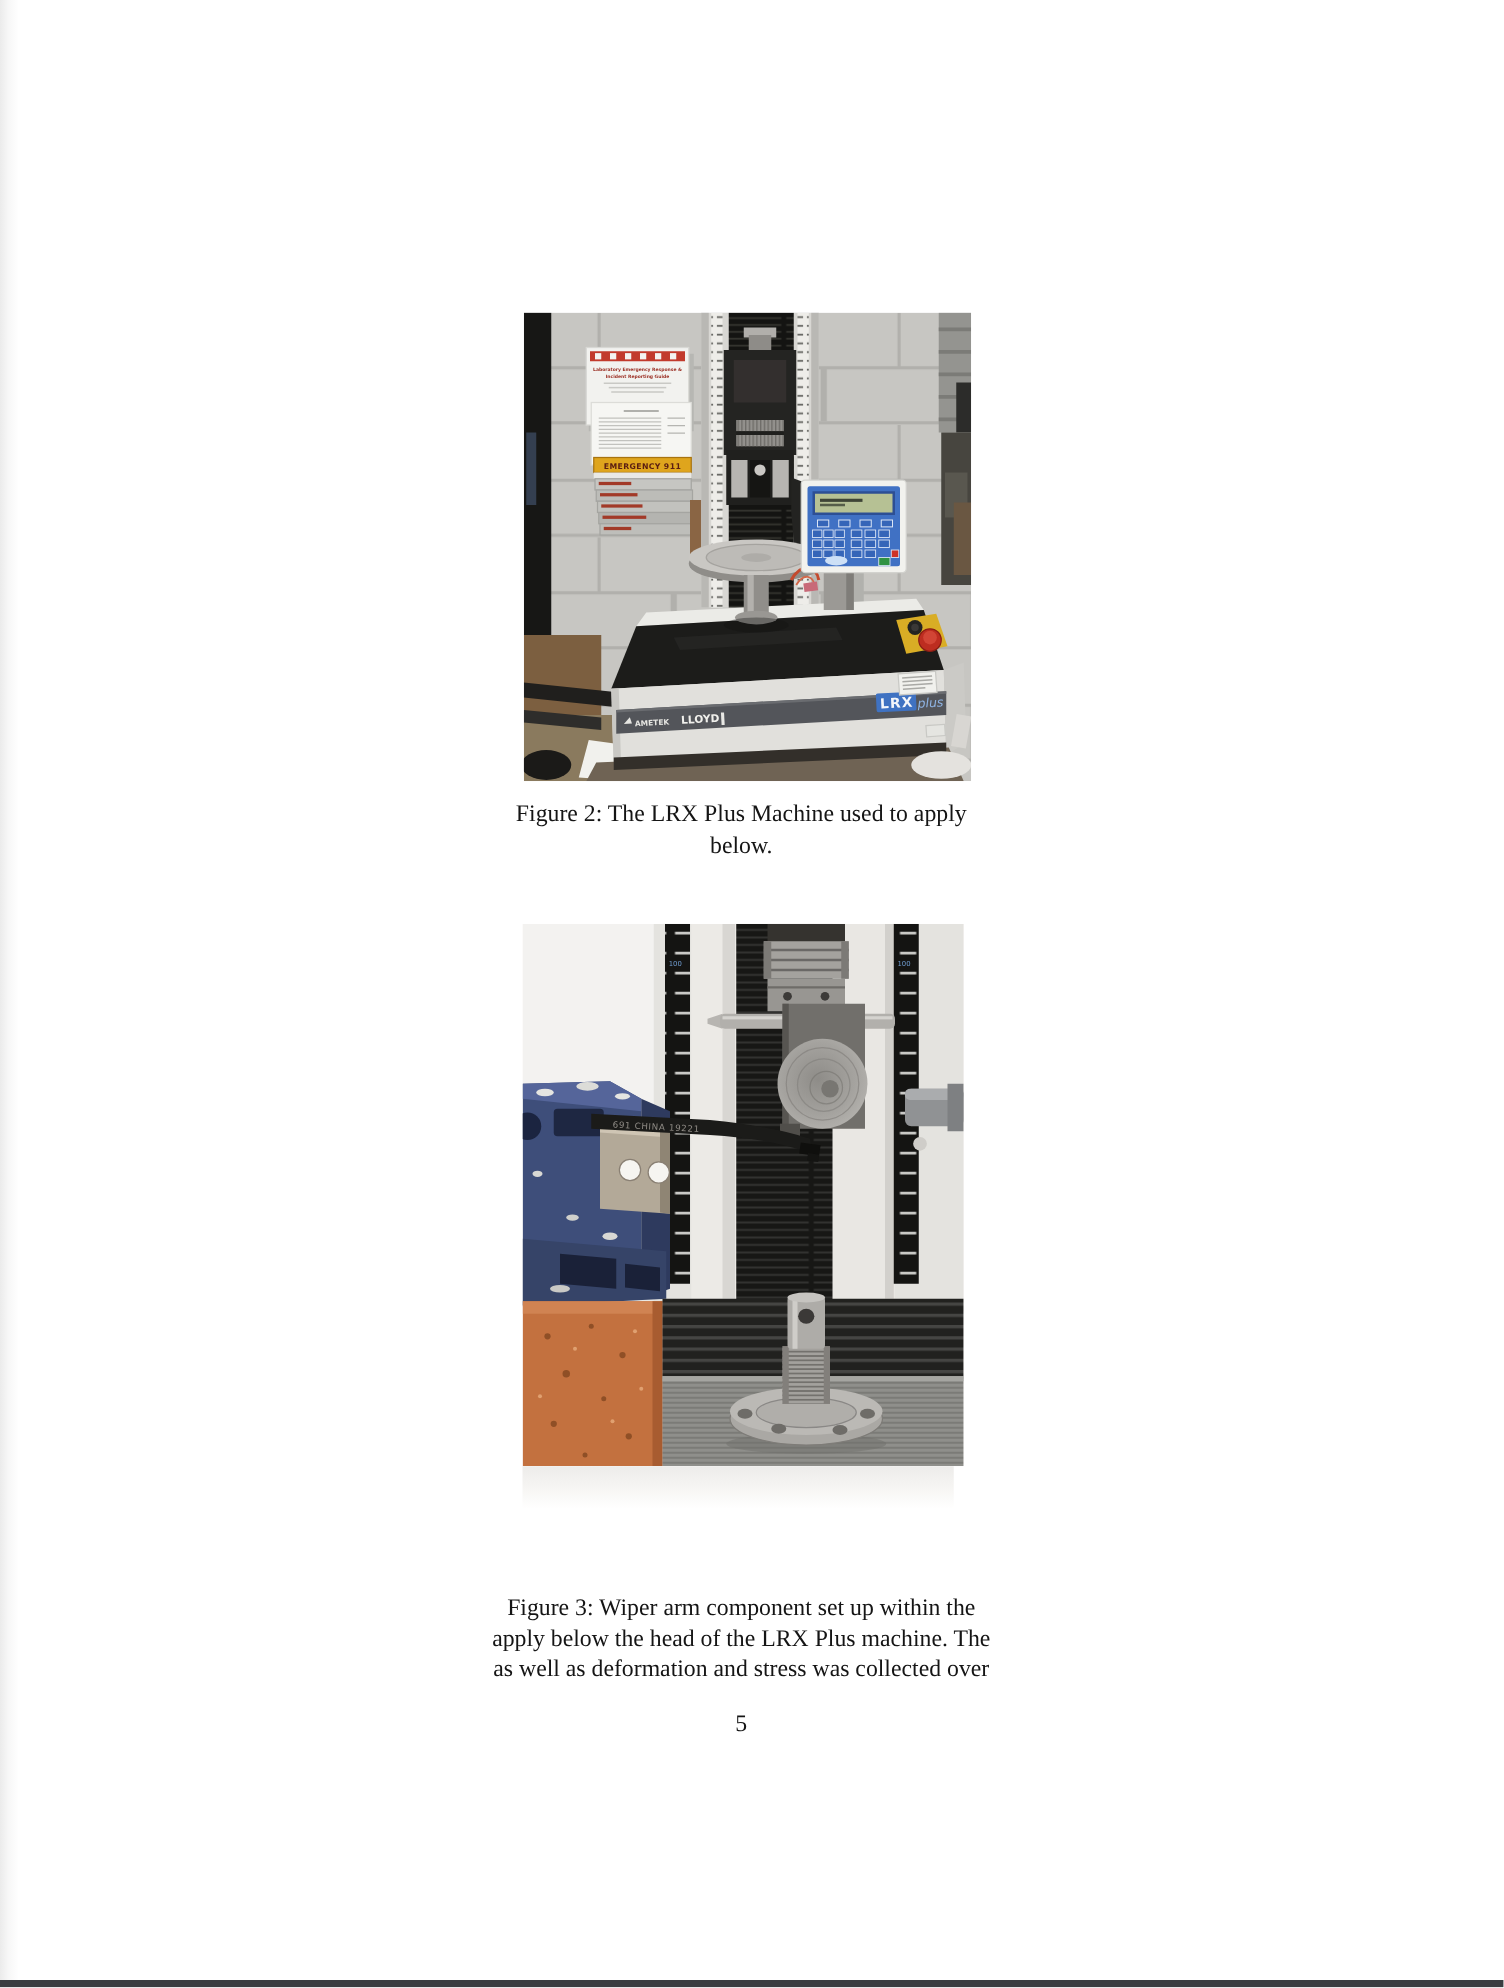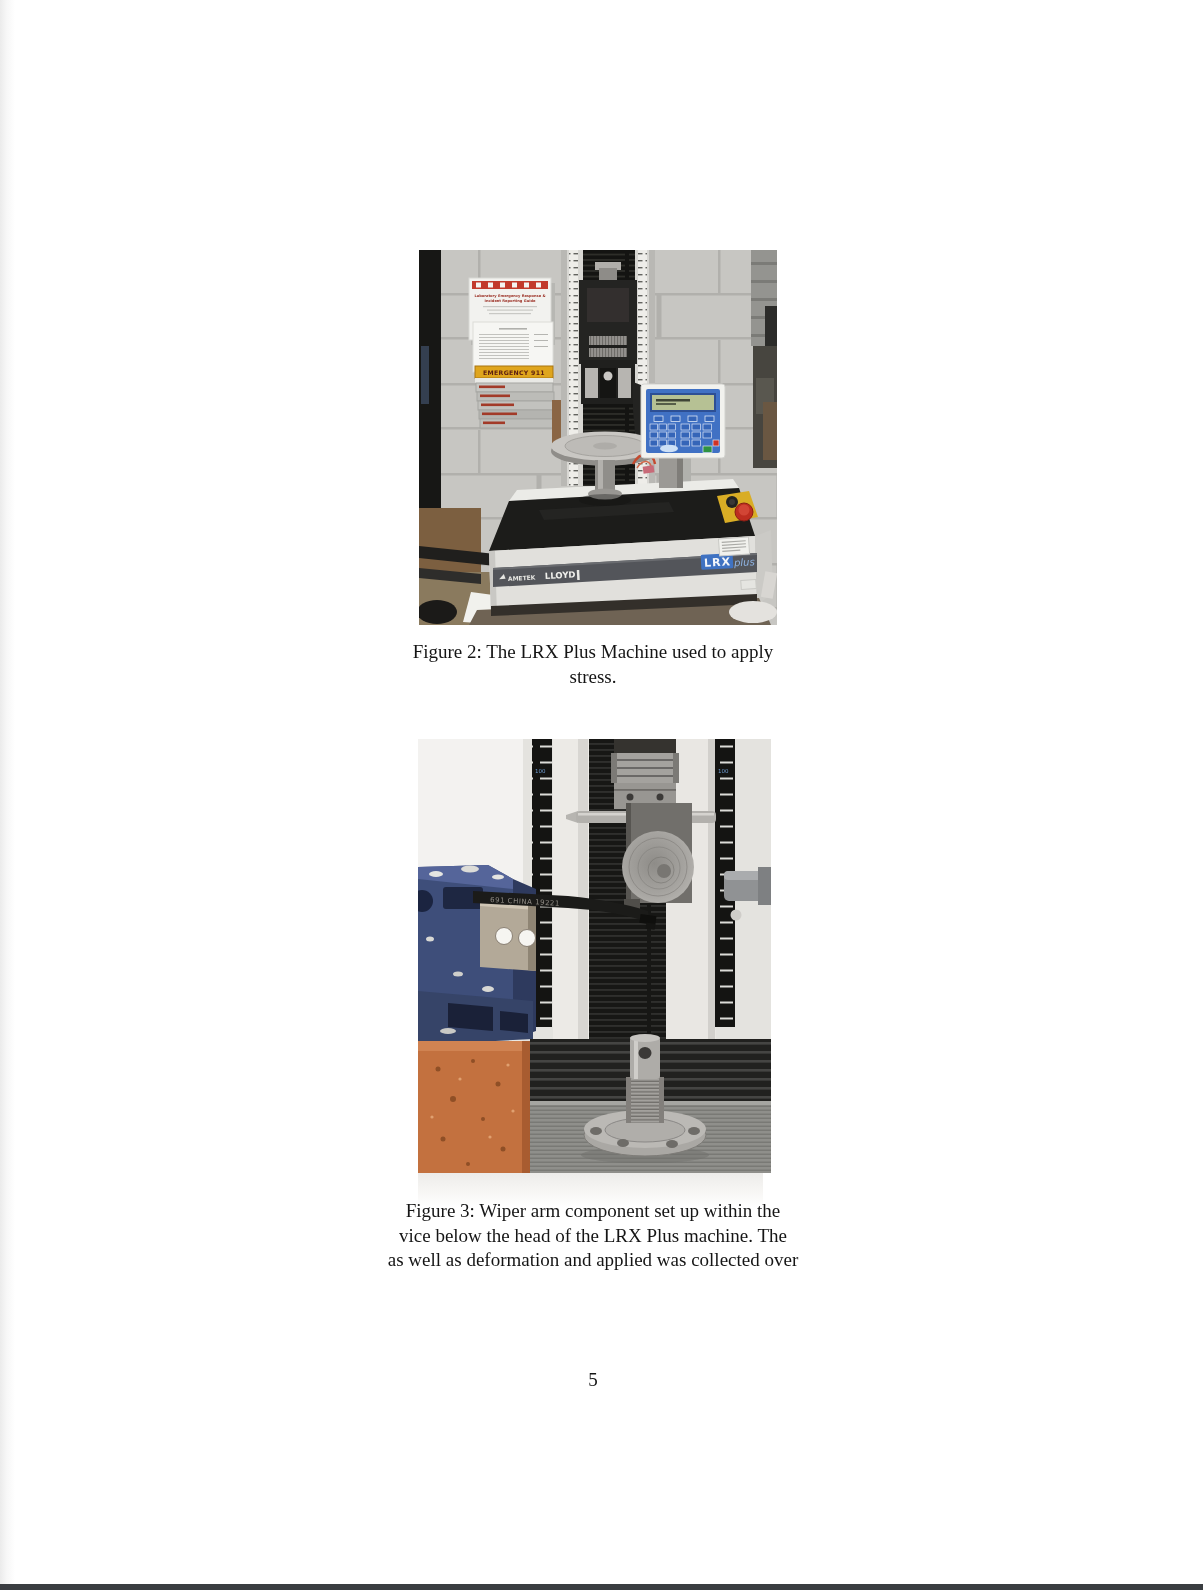--- a/index.html
+++ b/index.html
@@ -257,21 +257,21 @@
           <rect x="284" y="196" width="9" height="6.5" fill="#2f9242" stroke="#dce6f6" stroke-width="0.7"></rect>
           <rect x="294" y="190" width="6" height="6" fill="#cf3326" stroke="#dce6f6" stroke-width="0.7"></rect>
           <ellipse cx="250" cy="198.5" rx="9" ry="3.8" fill="#cde0f6"></ellipse>
         </g>
       </g>
     </svg>
   </div>
 
   <div class="caption" style="top:640px;">
     <div class="cap-line">Figure 2: The LRX Plus Machine used to apply</div>
-    <div class="cap-line">stress.</div>
+    <div class="cap-line">below.</div>
   </div>
 
   <div class="photo" style="left:418px;top:739px;width:353px;height:434px;">
     <svg width="353" height="434" viewBox="0 0 353 434" xmlns="http://www.w3.org/2000/svg">
       <defs>
         <pattern id="belt2" width="77" height="6" patternUnits="userSpaceOnUse">
           <rect width="77" height="6" fill="#171715"></rect>
           <rect x="2" y="4.2" width="73" height="1.5" fill="#343432"></rect>
         </pattern>
         <pattern id="ruler2" width="20" height="16" patternUnits="userSpaceOnUse">
@@ -417,22 +417,22 @@
         <rect x="241" y="338" width="5" height="46" fill="#827f7b"></rect>
         <rect x="212" y="298" width="30" height="42" rx="3" fill="#aeaca8"></rect>
         <rect x="216" y="300" width="4" height="40" fill="#cfcdc9"></rect>
         <ellipse cx="227" cy="299" rx="15" ry="4" fill="#c6c4c0"></ellipse>
         <ellipse cx="227" cy="314" rx="6.5" ry="6" fill="#3b3937"></ellipse>
       </g>
     </svg>
   </div>
   <div class="wash"></div>
 
-  <div class="caption" style="top:1199px;">
+  <div class="caption" style="top:1275px;">
     <div class="cap-line">Figure 3: Wiper arm component set up within the</div>
-    <div class="cap-line">vice below the head of the LRX Plus machine. The</div>
-    <div class="cap-line">as well as deformation and applied was collected over</div>
+    <div class="cap-line">apply below the head of the LRX Plus machine. The</div>
+    <div class="cap-line">as well as deformation and stress was collected over</div>
   </div>
 
   <div class="page-number">5</div>
 
   <div class="bottom-bar"></div>
 </div>
 
 </body></html>

